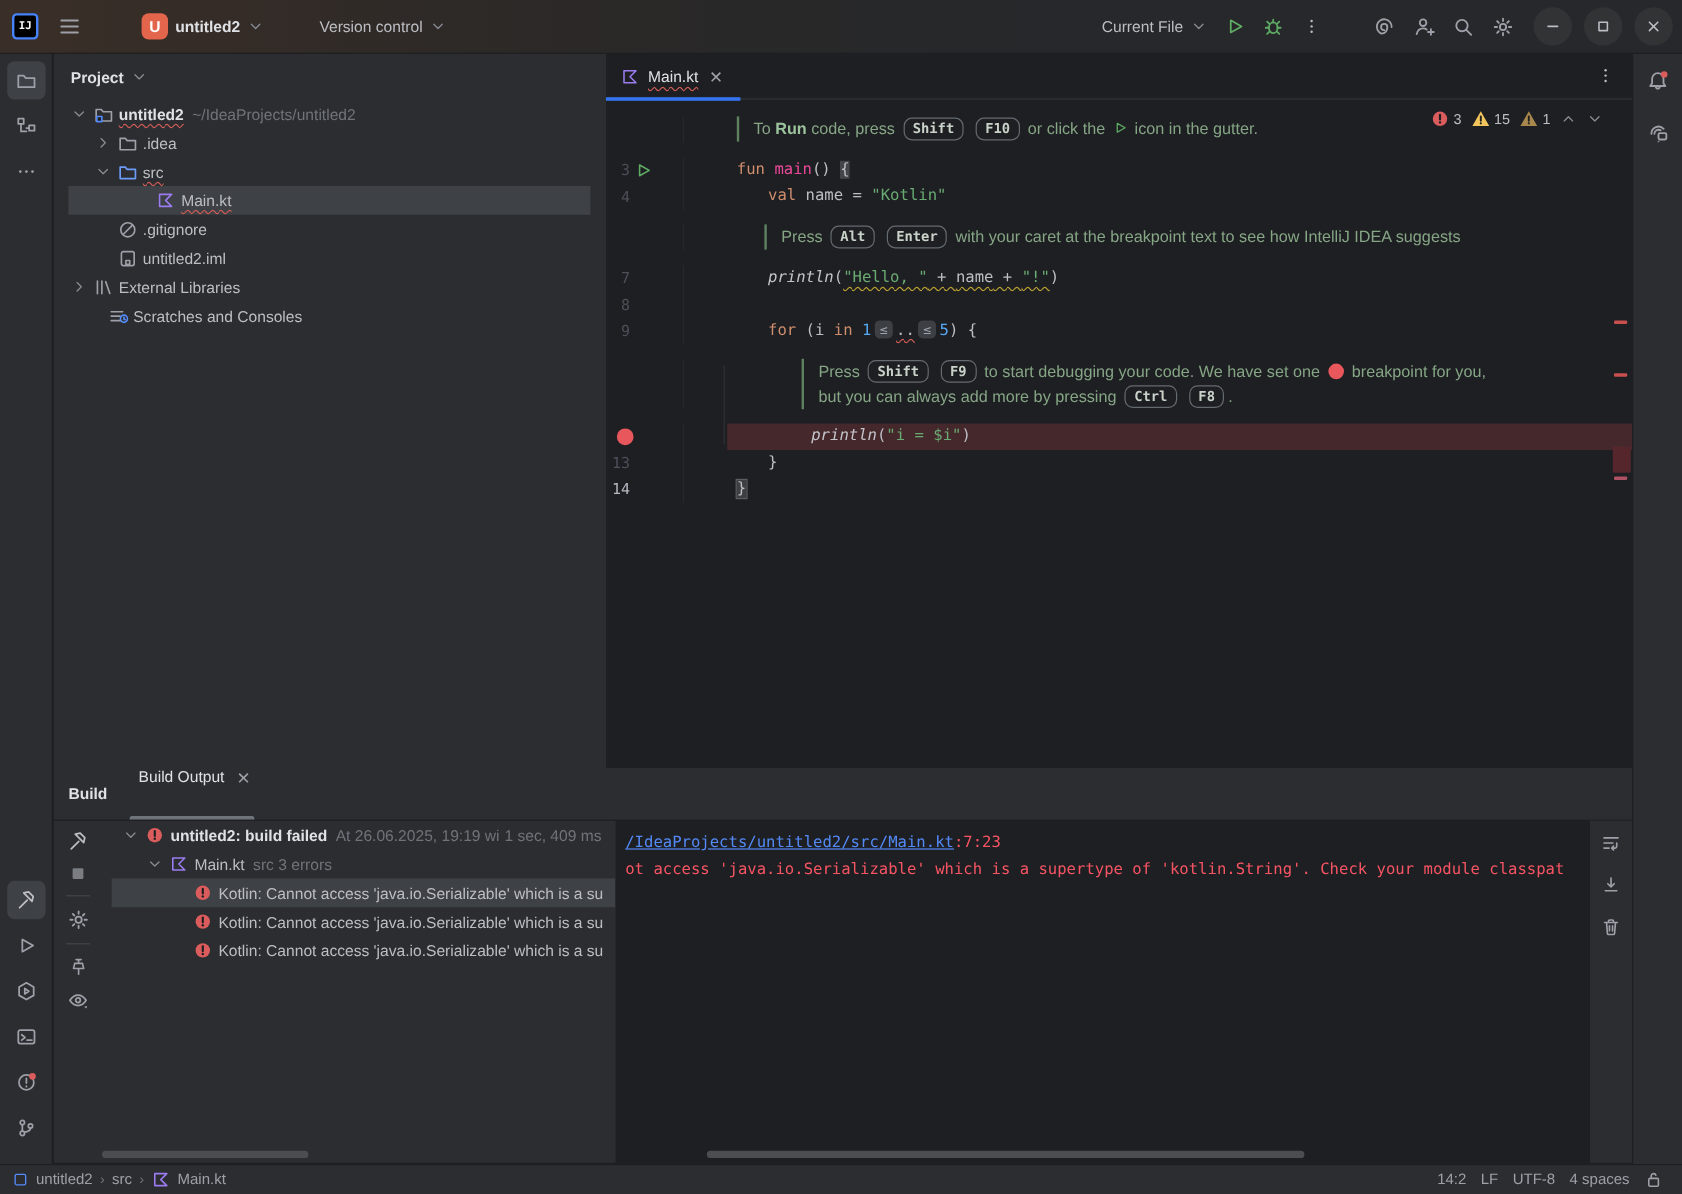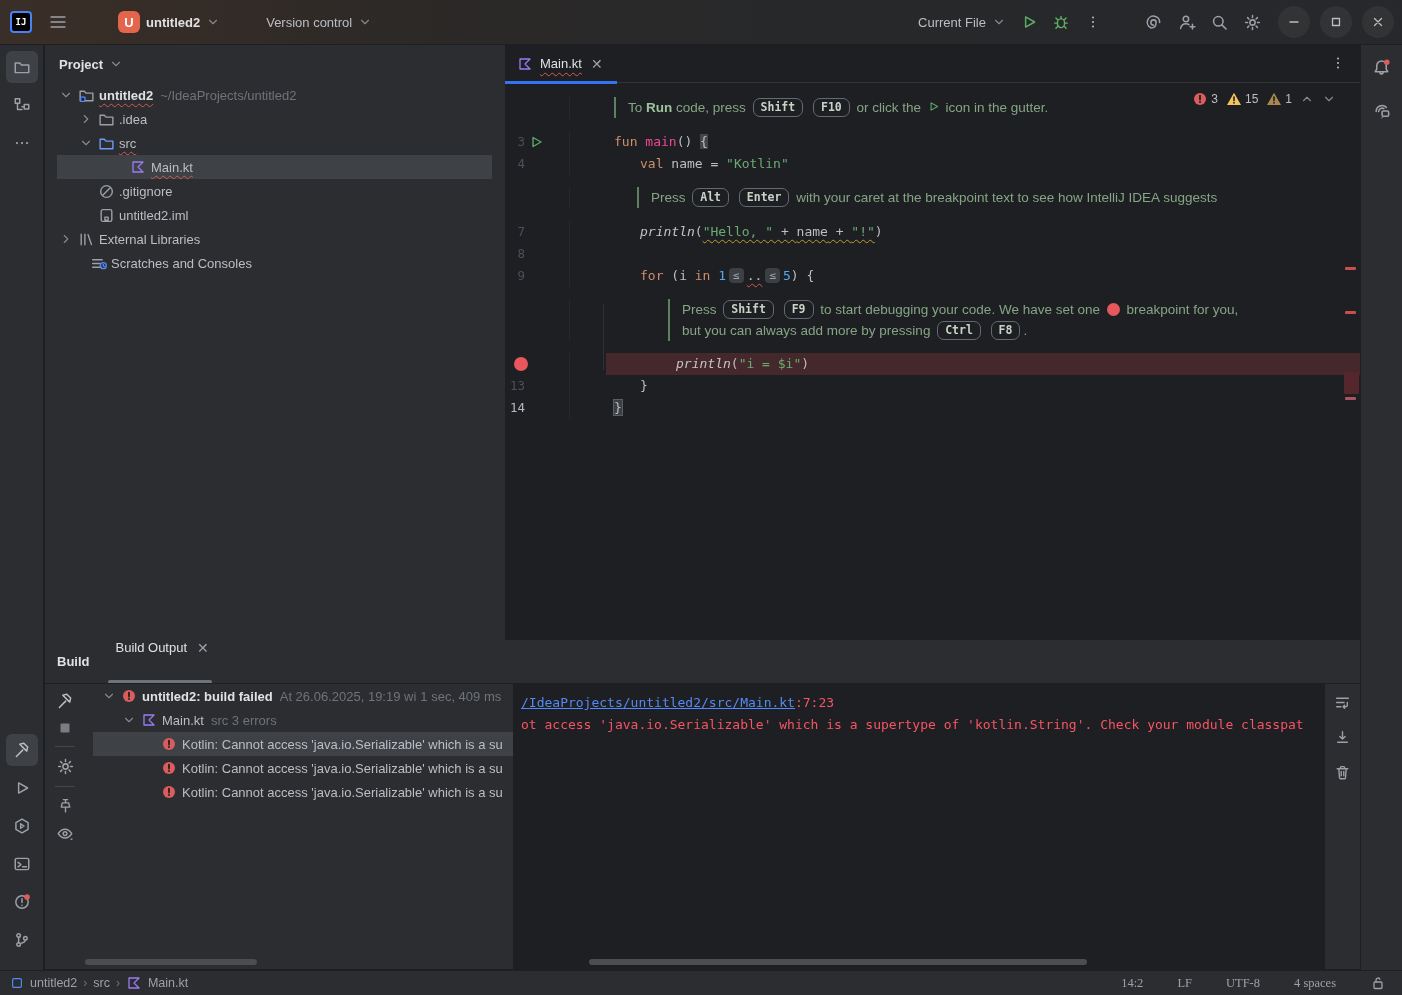--- a/index.html
+++ b/index.html
@@ -118,21 +118,21 @@
   #console a.flink { color:#548af7; text-decoration:underline; }
   .errtxt { color:#f75464; }
   #console-toolbar { position:absolute; right:0; top:44px; width:35px; bottom:0; background:#2b2d30;
     display:flex; flex-direction:column; align-items:center; padding-top:10px; gap:18px; }
   .hscroll { position:absolute; height:6px; border-radius:3px; background:#4b4d50; }
 
   
   #statusbar { position:absolute; left:0; top:970px; width:1402px; height:25px; background:#2b2d30;
     border-top:1px solid #1e1f22; display:flex; align-items:center; font-size:12.5px; color:#9da0a8; }
   #statusbar .crumbs { display:flex; align-items:center; gap:6px; padding-left:10px; }
-  #statusbar .right { margin-left:auto; display:flex; align-items:center; gap:34px; padding-right:16px;font-family:Liberation Serif, serif; }
+  #statusbar .right { margin-left:auto; display:flex; align-items:center; gap:12px; padding-right:16px; }
   .crumb-sep { color:#6f737a; font-size:12px; }
 </style>
 </head>
 <body>
 
 <div id="titlebar">
   <div class="tb-left">
     <div class="ide-logo">IJ</div>
     <div class="tb-btn">
         <i data-icon="menu">

